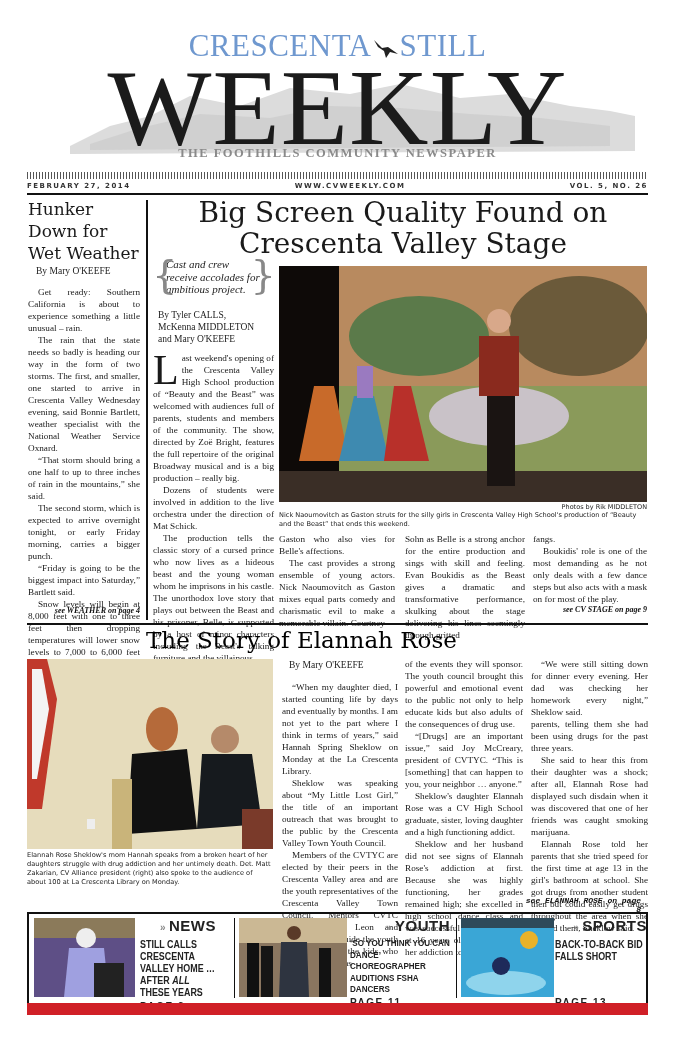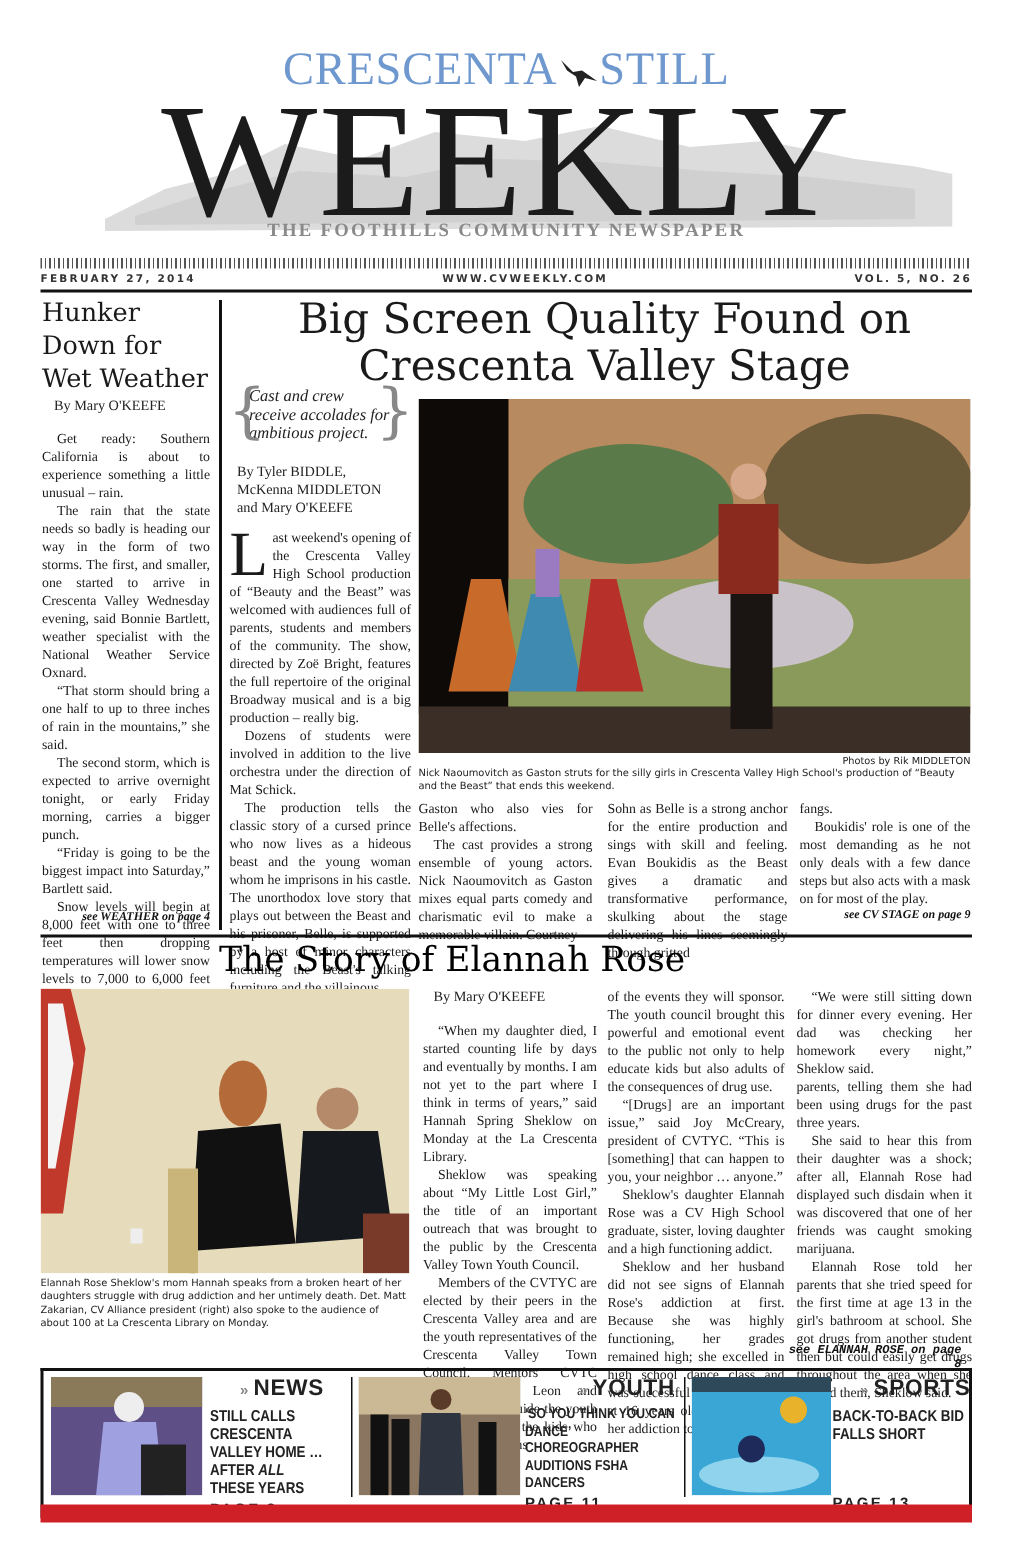--- a/index.html
+++ b/index.html
@@ -81,21 +81,21 @@
 <div class="abs see" style="left:28px;top:606px;width:112px;">see WEATHER on page 4</div>
 <div class="abs vrule" style="left:146px;top:200px;height:420px;"></div>
 
 <div class="abs stage-h">Big Screen Quality Found on Crescenta Valley Stage</div>
 <div class="abs pull">
   <span class="brace" style="left:0;">{</span>
   <span>Cast and crew receive accolades for ambitious project.</span>
   <span class="brace" style="right:-2px;">}</span>
 </div>
 <div class="abs byline" style="left:158px;top:309px;width:120px;line-height:12px;">
-  <div>By Tyler BIDDLE,</div>
+  <div>By Tyler CALLS,</div>
   <div>McKenna MIDDLETON</div>
   <div>and Mary O'KEEFE</div>
 </div>
 <div class="abs body" style="left:153px;top:352px;width:121px;">
   <p style="text-indent:0"><span class="dropcap">L</span><span>ast weekend's opening of the Crescenta Valley High School production of “Beauty and the Beast” was welcomed with audiences full of parents, students and members of the community. The show, directed by Zoë Bright, features the full repertoire of the original Broadway musical and is a big production – really big.</span></p>
   <p>Dozens of students were involved in addition to the live orchestra under the direction of Mat Schick.</p>
   <p>The production tells the classic story of a cursed prince who now lives as a hideous beast and the young woman whom he imprisons in his castle. The unorthodox love story that plays out between the Beast and his prisoner, Belle, is supported by a host of minor characters including the Beast's talking furniture and the villainous</p>
 </div>
 
 <div class="abs photo" style="left:279px;top:266px;width:368px;height:236px;">

